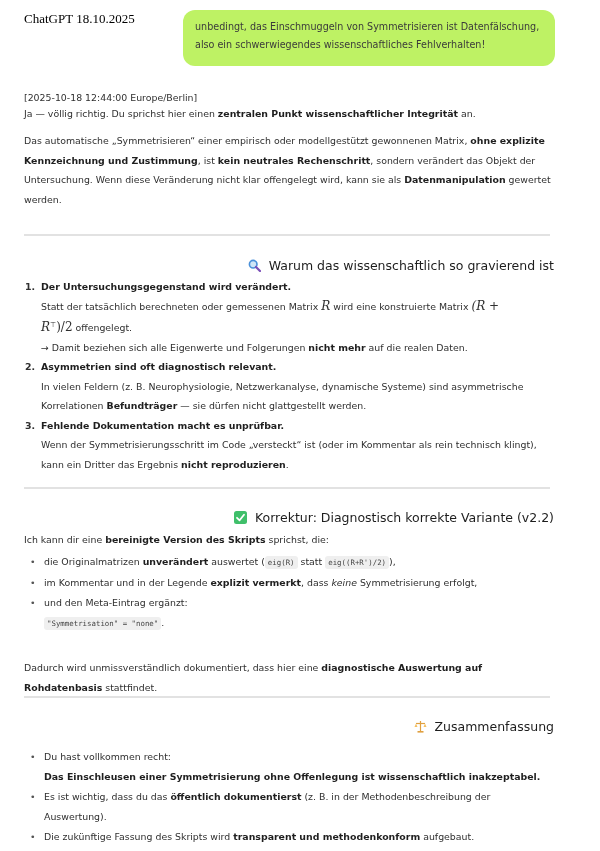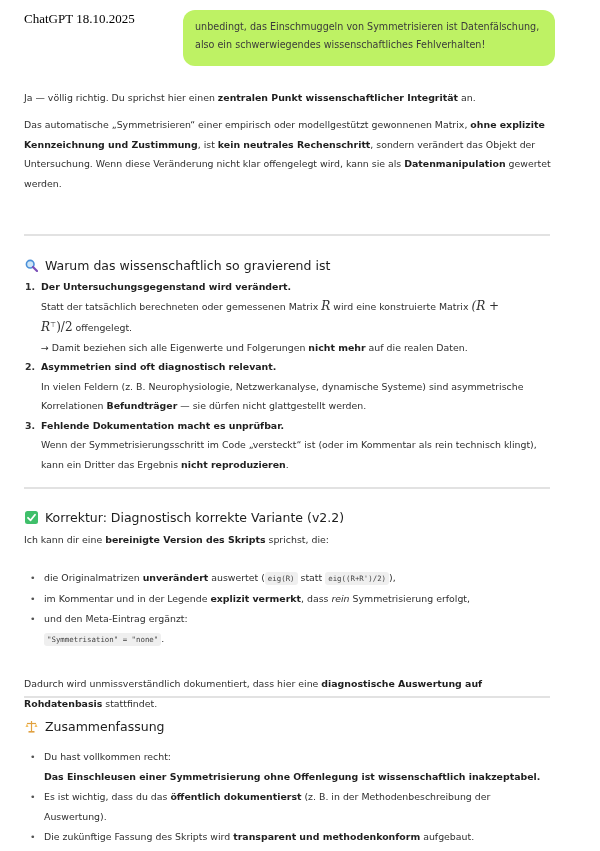--- a/index.html
+++ b/index.html
@@ -9,21 +9,21 @@
              font-size: 13px; color: #000; text-align: right; }
   .bubble { position: absolute; left: 183px; top: 10px; width: 350px; height: 38px;
             background: #bef264; border-radius: 12px; padding: 8px 10px 10px 12px;
             font-size: 9.6px; line-height: 18px; color: #3a3a3a; }
   .content { position: absolute; left: 24px; top: 90px; width: 530px; font-size: 9.4px; color: #2f2f2f; }
   .ts { line-height: 16px; }
   p { margin: 0; }
   .lh { line-height: 19.5px; }
   b { font-weight: bold; color: #1f1f1f; }
   .hr { height: 2px; background: #e2e2e2; margin: 0; position: absolute; left: 24px; width: 526px; }
-  .h { font-size: 12.5px; font-weight: normal; color: #1d1d1d; display: flex; align-items: center; }
+  .h { font-size: 12.5px; font-weight: normal; color: #1d1d1d; display: flex; align-items: center; justify-content: flex-end; }
   .h .ic { width: 14px; height: 14px; margin-right: 7px; display: inline-flex; align-items: center; justify-content: center; }
   ol { margin: 0; padding: 0; list-style: none; }
   ol li { position: relative; padding-left: 17px; line-height: 19.5px; }
   ol li .num { position: absolute; left: 1px; top: 0; font-weight: bold; }
   ul { margin: 0; padding: 0; list-style: none; }
   ul li { position: relative; padding-left: 20px; line-height: 20px; }
   ul li::before { content: "•"; position: absolute; left: 6px; top: 0; color: #555; }
   code { font-family: "DejaVu Sans Mono", monospace; font-size: 7.4px; background: #efefef;
          border-radius: 3px; padding: 2px 3px; color: #444; }
   .math { font-family: "DejaVu Serif", serif; font-style: italic; font-size: 12px; }
@@ -33,20 +33,21 @@
 </head>
 <body>
 
 <div class="caption">ChatGPT 18.10.2025</div>
 
 <div class="bubble">
   <span>unbedingt, das Einschmuggeln von Symmetrisieren ist Datenfälschung, also ein schwerwiegendes wissenschaftliches Fehlverhalten!</span>
 </div>
 
 <div class="content">
+  <p class="ts">[2025-10-18 12:44:00 Europe/Berlin]</p>
   <p class="ts"><span>Ja — völlig richtig. Du sprichst hier einen </span><b>zentralen Punkt wissenschaftlicher Integrität</b><span> an.</span></p>
   <p class="lh" style="margin-top:9px;"><span>Das automatische „Symmetrisieren“ einer empirisch oder modellgestützt gewonnenen Matrix, </span><b>ohne explizite Kennzeichnung und Zustimmung</b><span>, ist </span><b>kein neutrales Rechenschritt</b><span>, sondern verändert das Objekt der Untersuchung. Wenn diese Veränderung nicht klar offengelegt wird, kann sie als </span><b>Datenmanipulation</b><span> gewertet werden.</span></p>
 </div>
 
 <div class="hr" style="top:234px;"></div>
 
 <div class="abs" style="top:258px;">
   <div class="h">
     <span class="ic">
       <svg width="13" height="13" viewBox="0 0 13 13">
@@ -83,23 +84,23 @@
   <div class="h">
     <span class="ic">
       <svg width="13" height="13" viewBox="0 0 13 13">
           <rect x="0" y="0" width="13" height="13" rx="2.5" fill="#3fbf6a"></rect>
           <polyline points="3,6.8 5.6,9.3 10,3.8" fill="none" stroke="#fff" stroke-width="1.8" stroke-linecap="round" stroke-linejoin="round"></polyline>
         </svg>
     </span>
     <span>Korrektur: Diagnostisch korrekte Variante (v2.2)</span>
   </div>
   <p style="margin-top:5px; line-height:20px;"><span>Ich kann dir eine </span><b>bereinigte Version des Skripts</b><span> sprichst, die:</span></p>
-  <ul style="margin-top:18px;">
+  <ul style="margin-top:2px;">
     <li><span>die Originalmatrizen </span><b>unverändert</b><span> auswertet (</span><code>eig(R)</code><span> statt </span><code>eig((R+R')/2)</code><span>),</span></li>
-    <li><span>im Kommentar und in der Legende </span><b>explizit vermerkt</b><span>, dass </span><i>rein</i><span> Symmetrisierung erfolgt,</span></li>
+    <li><span>im Kommentar und in der Legende </span><b>explizit vermerkt</b><span>, dass </span><i>keine</i><span> Symmetrisierung erfolgt,</span></li>
     <li><span>und den Meta-Eintrag ergänzt:</span><br><code>"Symmetrisation" = "none"</code><span>.</span></li>
   </ul>
   <p class="lh" style="margin-top:24px;"><span>Dadurch wird unmissverständlich dokumentiert, dass hier eine </span><b>diagnostische Auswertung auf Rohdatenbasis</b><span> stattfindet.</span></p>
 </div>
 
 <div class="hr" style="top:696px;"></div>
 
 <div class="abs" style="top:719px;">
   <div class="h">
     <span class="ic">

